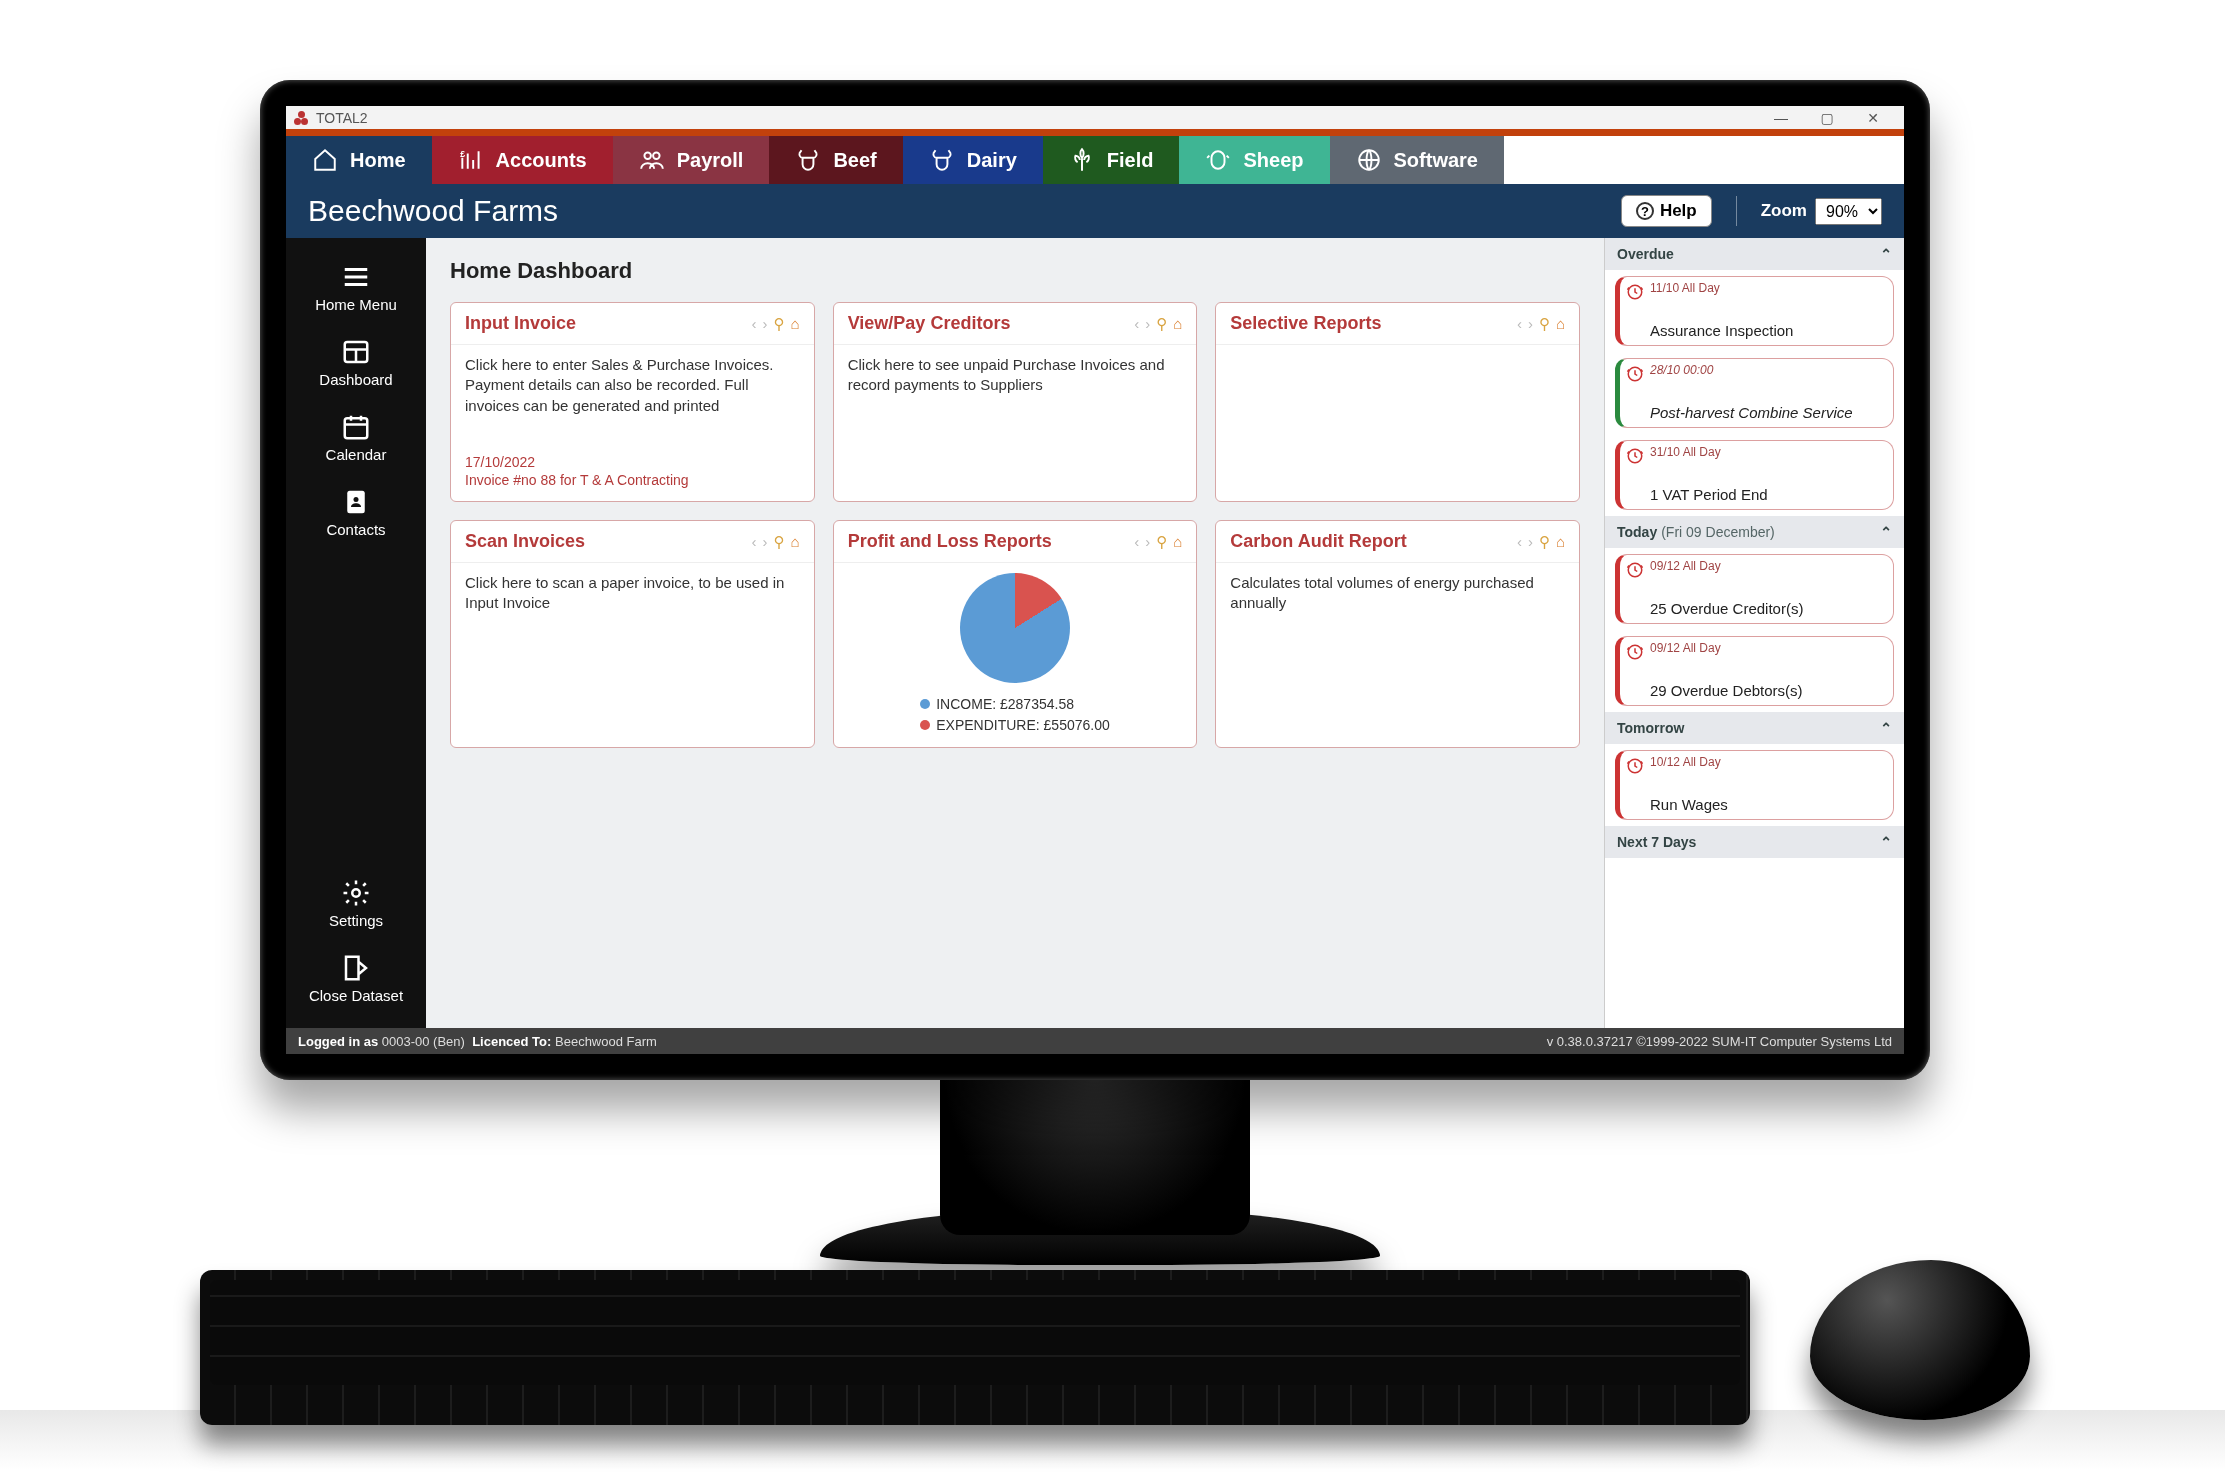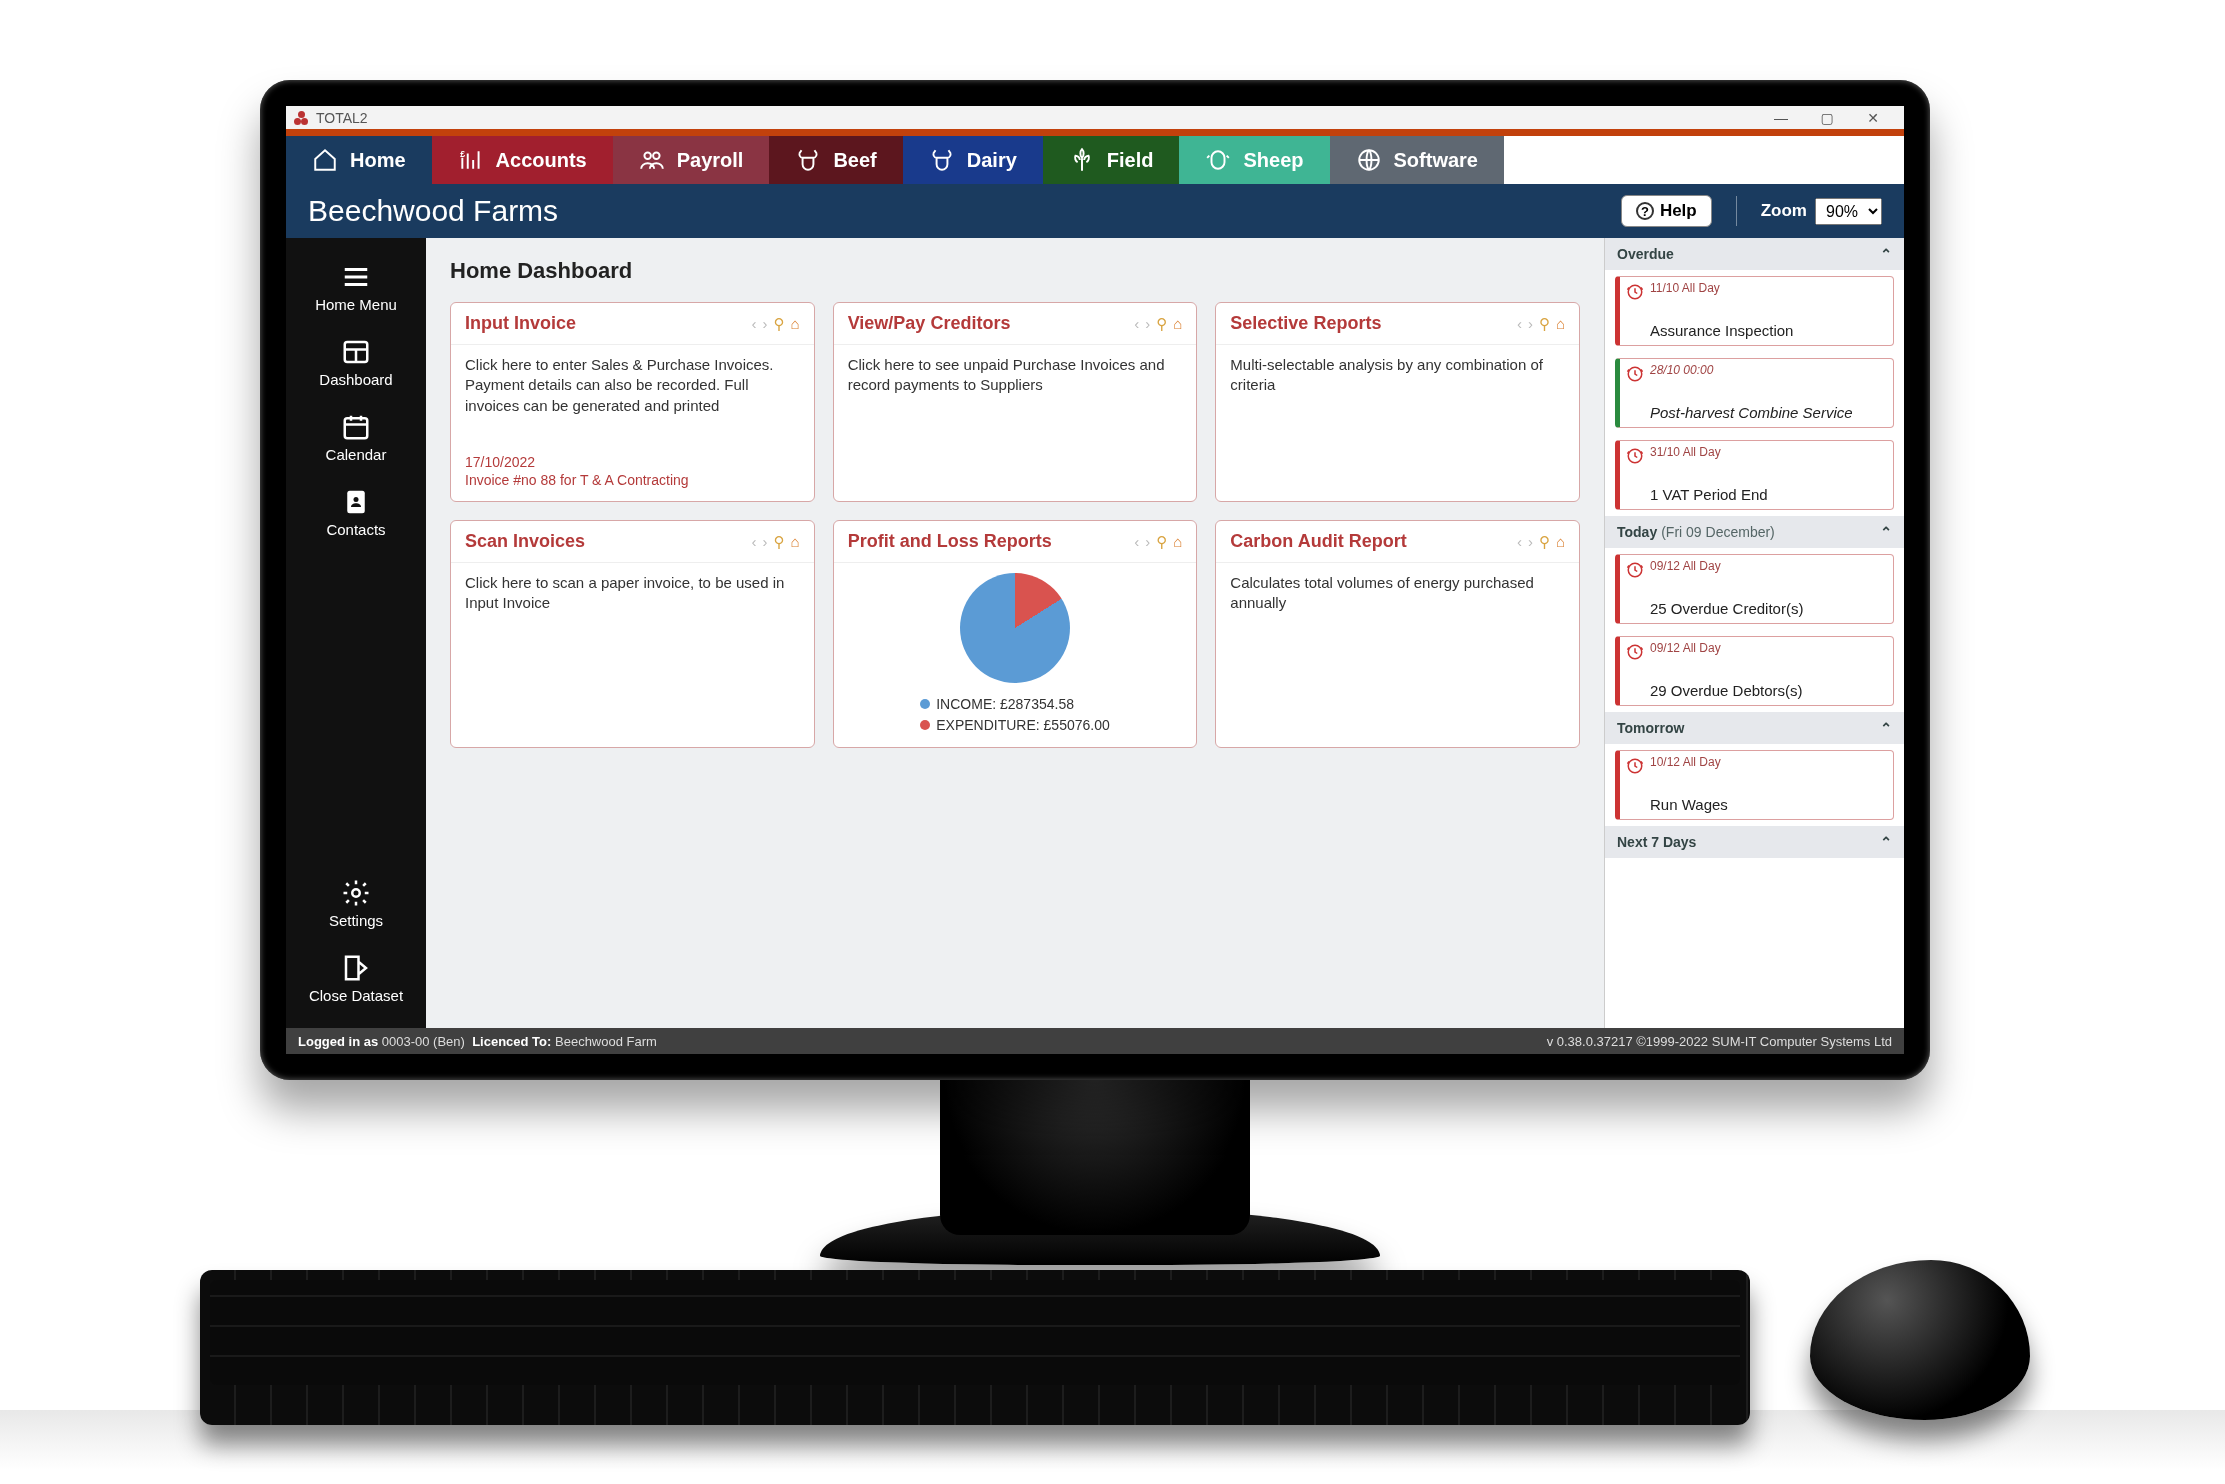--- a/index.html
+++ b/index.html
@@ -170,21 +170,21 @@
     display:flex;flex-direction:column;font-size:14px;overflow:auto;
   }
   .rsection-head{
     background:#e6e8ec;padding:8px 12px;font-weight:600;color:#344;
     display:flex;align-items:center;cursor:pointer;
   }
   .rsection-head .caret{margin-left:auto;}
   .rsection-head .suffix{font-weight:400;color:#566;margin-left:4px;}
   .event{
     margin:6px 10px;border:1px solid #dca0a0;border-left:5px solid #c33;
-    background:#fff;border-radius:4px;padding:4px 8px 6px 30px;
+    background:#fff;border-radius:12px;padding:4px 8px 6px 30px;
     position:relative;
   }
   .event.green{border-left-color:#2a8a3e;font-style:italic;}
   .event .clock{
     position:absolute;left:6px;top:6px;width:18px;height:18px;
   }
   .event .meta{font-size:12px;color:#a04444;}
   .event .title{font-size:15px;color:#222;font-weight:500;margin-top:27px;}
 
   
@@ -373,21 +373,20 @@
               <div class="card">
                 <div class="card-head">
                   <span class="card-title">Selective Reports</span>
                   <span class="card-icons">
                     <span class="chev">‹</span>
                     <span class="chev">›</span>
                     <span style="color:#d9a441;">⚲</span>
                     <span style="color:#d97c2b;">⌂</span>
                   </span>
                 </div>
-                <div class="card-body">Multi-selectable analysis by any combination of criteria</div>
               </div>
               <div class="card">
                 <div class="card-head">
                   <span class="card-title">Scan Invoices</span>
                   <span class="card-icons">
                     <span class="chev">‹</span>
                     <span class="chev">›</span>
                     <span style="color:#d9a441;">⚲</span>
                     <span style="color:#d97c2b;">⌂</span>
                   </span>

